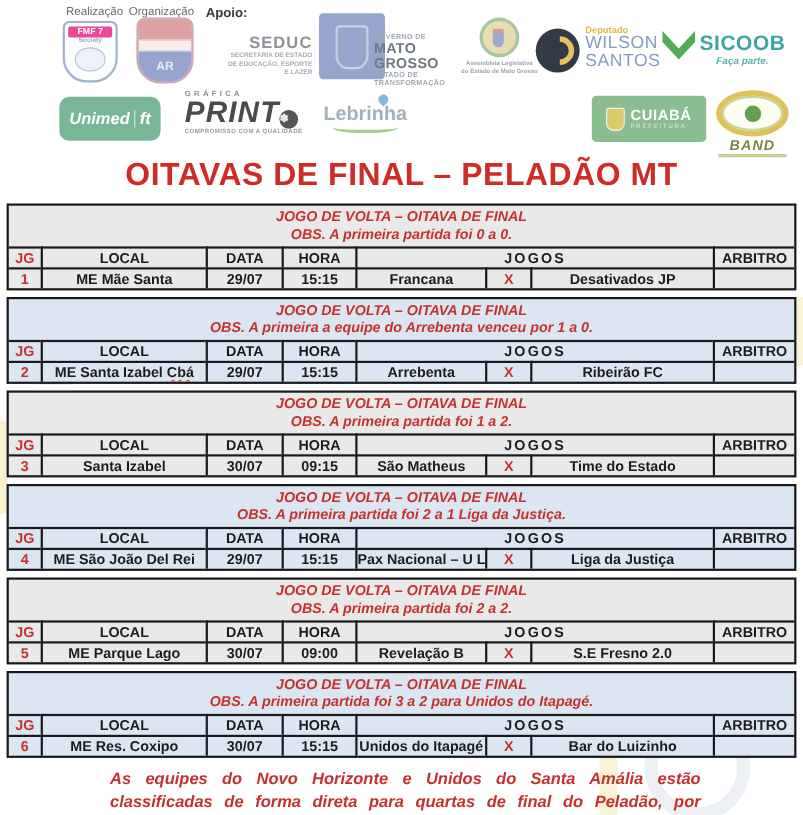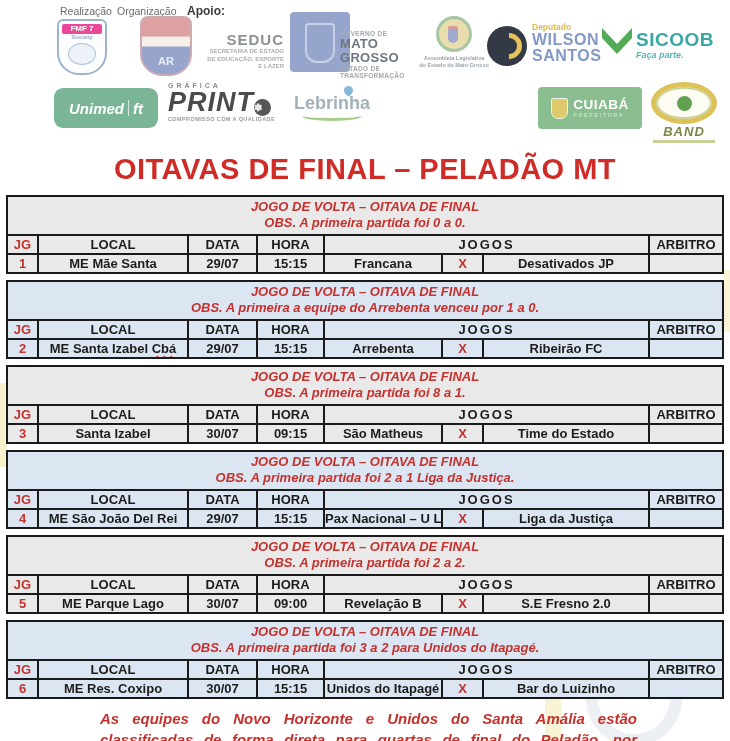--- a/index.html
+++ b/index.html
@@ -24,21 +24,21 @@
   .role-label.bold{font-weight:bold;font-size:12px;color:#3c3c3c;}
 
   .fmf-shield{width:50px;height:56px;border:2px solid #9db3cf;border-radius:6px 6px 22px 22px;
     background:#fcfdfe;box-sizing:border-box;padding-top:3px;text-align:center;}
   .fmf-band{background:#ec4899;color:#fff;font-size:8px;font-weight:bold;border-radius:2px;
     margin:0 3px;line-height:10px;}
   .fmf-sub{font-size:6px;color:#93a9c6;font-weight:bold;}
   .fmf-crest{width:26px;height:20px;margin:3px auto 0;border:1px solid #b3c2d8;border-radius:50%;background:#edf2f8;}
 
   .org-badge{width:52px;height:60px;border:2px solid #cbaab0;border-radius:8px 8px 22px 22px;
-    overflow:hidden;box-sizing:border-box;background:#f0abfc;margin-left:16px;}
+    overflow:hidden;box-sizing:border-box;background:#f0abfc;}
   .org-top{height:18px;background:#dda1a1;}
   .org-mid{height:9px;background:#f6efe7;border-top:1px solid #e0c9c9;border-bottom:1px solid #c9c9e0;}
   .org-bot{height:31px;background:#97a5cc;color:#e6ebf5;font-weight:bold;font-size:11px;
     text-align:center;line-height:28px;}
 
   .seduc{width:86px;text-align:right;}
   .seduc-name{font-size:15px;font-weight:bold;letter-spacing:1px;color:#8d9298;}
   .seduc-sub{font-size:6px;line-height:7.5px;color:#a7adb3;font-weight:bold;}
 
   .mtgov-sq{width:60px;height:60px;background:#96a5cb;border-radius:4px;}
@@ -51,28 +51,28 @@
     border:3px solid #a7c7a2;background:#e9dcae;position:relative;}
   .asm-crest::after{content:"";position:absolute;left:9px;top:7px;width:10px;height:13px;
     background:#9fa8cf;border-radius:2px 2px 5px 5px;border-top:4px solid #d89a9a;}
   .asm-sub{font-size:5.5px;color:#9aa3ad;font-weight:bold;line-height:6.5px;}
 
   .wilson-circle{width:40px;height:40px;border-radius:50%;background:#333a45;position:relative;}
   .wilson-circle::after{content:"";position:absolute;left:9px;top:7px;width:16px;height:16px;
     border-radius:50%;border:5px solid #e6c35c;border-left-color:transparent;border-bottom-color:transparent;
     transform:rotate(45deg);}
   .wilson-dep{color:#dcb94e;font-size:8.5px;font-weight:bold;}
-  .wilson-name{color:#8499c6;font-size:16px;font-weight:700;line-height:16px;letter-spacing:.5px;}
+  .wilson-name{color:#8499c6;font-size:16px;font-weight:400;line-height:16px;letter-spacing:.5px;}
 
   .sicoob-icon{width:30px;height:26px;background:#52ab57;
     clip-path:polygon(0 0,50% 62%,100% 0,100% 38%,50% 100%,0 38%);}
   .sicoob-name{font-size:19px;font-weight:900;color:#3ba6a2;letter-spacing:.5px;line-height:20px;}
-  .sicoob-sub{font-size:9px;font-style:italic;color:#55b5b1;text-align:left;font-weight:bold;}
-
-  .unimed-box{width:104px;height:40px;background:#79b596;border-radius:9px;color:#fff;
+  .sicoob-sub{font-size:9px;font-style:italic;color:#55b5b1;text-align:center;font-weight:bold;}
+
+  .unimed-box{width:92px;height:40px;background:#79b596;border-radius:9px;color:#fff;
     display:flex;align-items:center;justify-content:center;font-weight:bold;font-style:italic;font-size:15px;gap:4px;}
   .unimed-div{border-left:1.5px solid #d6eadf;height:16px;}
 
   .print{width:128px;}
   .print-sub1{font-size:7px;letter-spacing:3px;color:#8e8e8e;font-weight:bold;}
   .print-name{font-size:27px;font-weight:900;font-style:italic;color:#4b4b4b;letter-spacing:1px;line-height:27px;}
   .print-dot{display:inline-block;width:17px;height:17px;border-radius:50%;background:#565656;color:#e8e8e8;
     font-size:10px;line-height:17px;vertical-align:baseline;font-style:normal;}
   .print-sub2{font-size:5.5px;color:#9a9a9a;font-weight:bold;letter-spacing:.4px;}
 
@@ -97,21 +97,21 @@
 
   .band{width:80px;text-align:center;}
   .band-eye{width:56px;height:32px;border-radius:50%;border:5px solid #dcc258;background:#fdfdf4;
     margin:0 auto 2px;display:flex;align-items:center;justify-content:center;box-shadow:inset 0 0 0 2px #ccd29c;}
   .band-ball{width:15px;height:15px;border-radius:50%;background:#63a050;}
   .band-name{font-size:13px;font-weight:900;font-style:italic;color:#7e8347;letter-spacing:1px;line-height:12px;}
   .band-bar{width:62px;height:3px;background:#c9cf96;margin:2px auto 0;}
 
   
   .page-title{text-align:center;color:#d02c27;font-size:29px;font-weight:800;
-    letter-spacing:.5px;line-height:34px;margin:12px 0 9px;}
+    letter-spacing:.5px;line-height:34px;margin:2px 0 9px;}
 
   
   .tables{padding:0 6px;}
   .match-table{border:2px solid #1a1a1a;margin-bottom:6px;background:#e9e9e9;}
   .match-table.blue{background:#dce6f2;}
   .obs-block{text-align:center;padding:2px 0 3px;}
   .obs-line{color:#c5312d;font-weight:bold;font-style:italic;font-size:13px;line-height:16px;}
   .grid-row{display:grid;}
   .grid-row.head{grid-template-columns:29px 150px 69px 67px 325px 1fr;}
   .grid-row.data{grid-template-columns:29px 150px 69px 67px 118px 41px 166px 1fr;}
@@ -274,21 +274,21 @@
       <div class="cell">Arrebenta</div>
       <div class="cell red">X</div>
       <div class="cell">Ribeirão FC</div>
       <div class="cell"></div>
     </div>
   </div>
 
   <div class="match-table grey">
     <div class="obs-block">
       <div class="obs-line">JOGO DE VOLTA – OITAVA DE FINAL</div>
-      <div class="obs-line">OBS. A primeira partida foi 8 a 1.</div>
+      <div class="obs-line">OBS. A primeira partida foi 1 a 2.</div>
     </div>
     <div class="grid-row head">
       <div class="cell red">JG</div>
       <div class="cell">LOCAL</div>
       <div class="cell">DATA</div>
       <div class="cell">HORA</div>
       <div class="cell jogos-head">JOGOS</div>
       <div class="cell">ARBITRO</div>
     </div>
     <div class="grid-row data">

